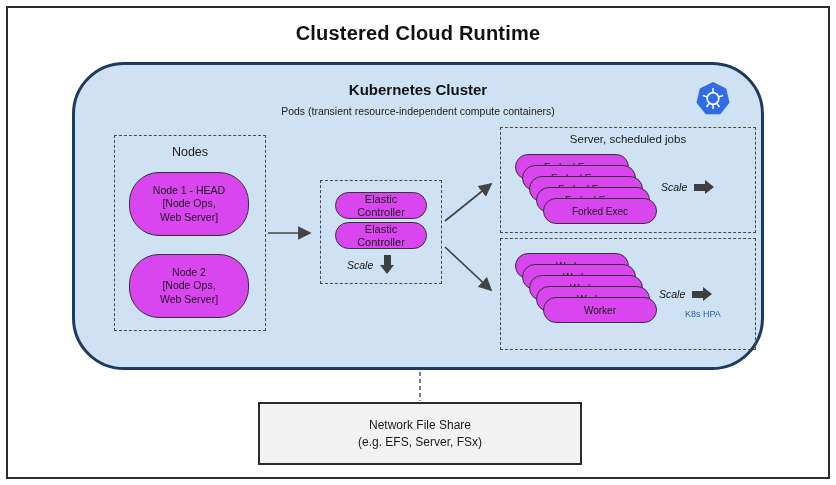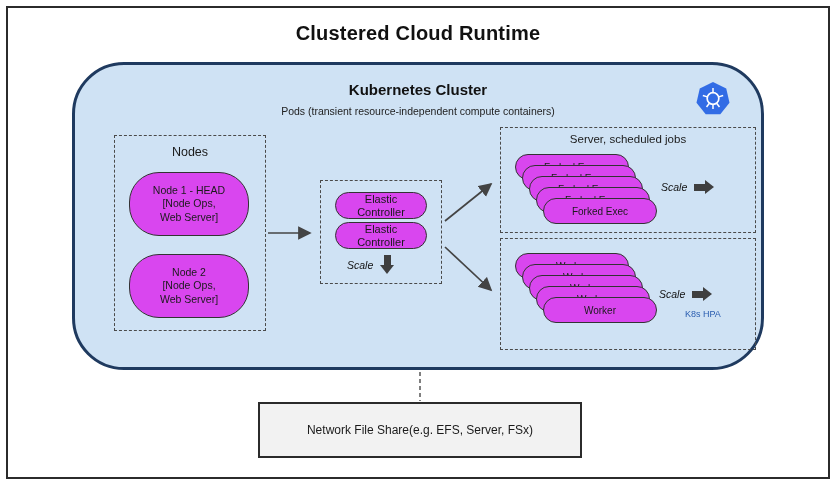--- a/index.html
+++ b/index.html
@@ -24,21 +24,21 @@
   .scale-row{position:absolute;display:flex;align-items:center;gap:7px;font-size:10.5px;font-style:italic;color:#111;}
   .blk-arrow-right{display:flex;align-items:center;}
   .blk-arrow-right .shaft{width:11px;height:7px;background:#3f3f3f;}
   .blk-arrow-right .head{width:0;height:0;border-top:7px solid transparent;border-bottom:7px solid transparent;border-left:9px solid #3f3f3f;}
   .blk-arrow-down{display:flex;flex-direction:column;align-items:center;}
   .blk-arrow-down .shaft{width:7px;height:10px;background:#3f3f3f;}
   .blk-arrow-down .head{width:0;height:0;border-left:7px solid transparent;border-right:7px solid transparent;border-top:9px solid #3f3f3f;}
 
   .hpa-label{position:absolute;font-size:9px;color:#2a5db0;}
 
-  .fileshare{position:absolute;left:258px;top:402px;width:324px;height:56px;background:#f2f2f2;border:2px solid #2b2b2b;box-sizing:border-box;display:flex;flex-direction:row;align-items:center;justify-content:center;font-size:12px;line-height:1.35;}
+  .fileshare{position:absolute;left:258px;top:402px;width:324px;height:63px;background:#f2f2f2;border:2px solid #2b2b2b;box-sizing:border-box;display:flex;flex-direction:column;align-items:center;justify-content:center;font-size:12px;line-height:1.35;}
 
   svg.connectors{position:absolute;left:0;top:0;pointer-events:none;}
 </style>
 </head>
 <body>
 
 <div class="canvas">
   <div class="frame"></div>
 
   <div class="page-title">Clustered Cloud Runtime</div>

